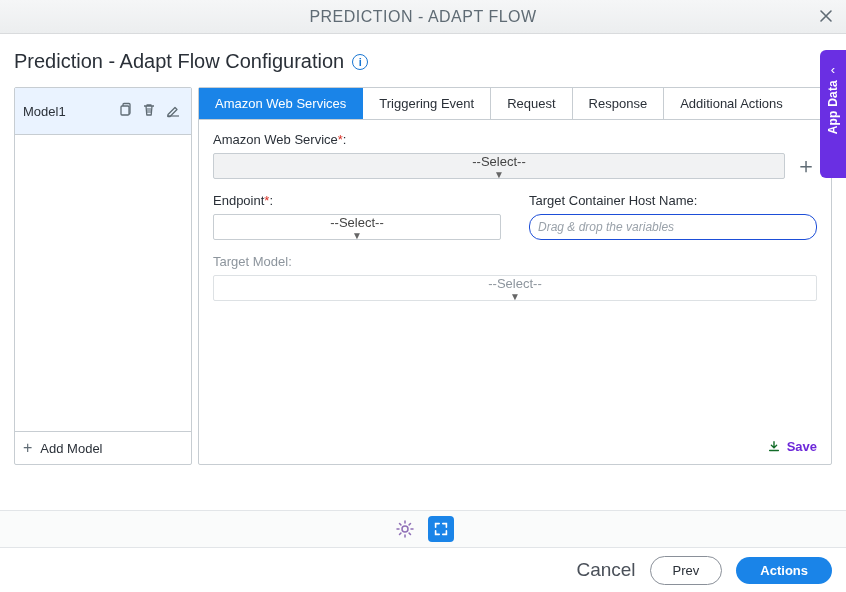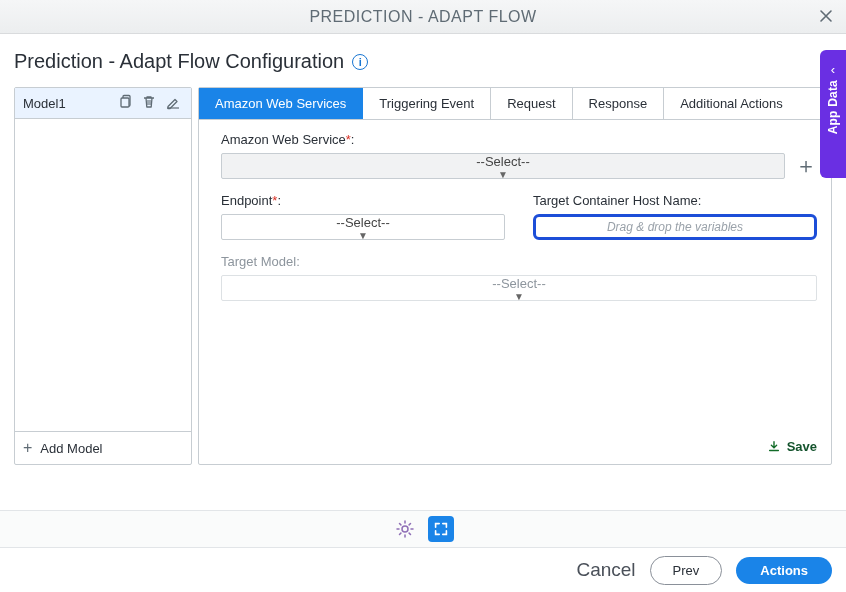--- a/index.html
+++ b/index.html
@@ -16,53 +16,53 @@
   .info-icon { width:16px; height:16px; border:1.6px solid #1976d2; border-radius:50%; display:flex; align-items:center; justify-content:center; color:#1976d2; font-size:11px; font-weight:600; cursor:pointer; }
 
   
   .side-tab { position:absolute; right:0; top:50px; width:26px; height:128px; background:#6a2fe3; border-radius:6px 0 0 6px; display:flex; align-items:center; justify-content:center; cursor:pointer; }
   .side-tab-chevron { position:absolute; top:12px; left:0; right:0; text-align:center; color:#fff; font-size:13px; }
   .side-tab-label { color:#fff; writing-mode:vertical-rl; transform:rotate(180deg); font-size:12px; font-weight:600; letter-spacing:0.2px; padding-top:14px; }
 
   
   .body-row { display:flex; padding:0 14px; }
   .left-pane { width:178px; border:1px solid #c7cdd2; border-radius:2px; display:flex; flex-direction:column; margin-right:6px; }
-  .model-item { display:flex; align-items:center; justify-content:space-between; padding:6px 8px; background:#eaf3ff; border-bottom:1px solid #c7cdd2; }
+  .model-item { display:flex; align-items:center; justify-content:space-between; padding:14px 8px; background:#eaf3ff; border-bottom:1px solid #c7cdd2; }
   .model-item .name { font-size:13px; color:#2a3038; }
   .model-item .acts { display:flex; gap:6px; }
   .icon-btn { width:18px; height:18px; color:#5f6b74; cursor:pointer; }
   .left-spacer { flex:1; }
   .add-model { display:flex; align-items:center; gap:8px; padding:8px 8px; border-top:1px solid #c7cdd2; cursor:pointer; color:#2a3038; font-size:13px; }
   .plus-sm { font-size:16px; line-height:1; color:#5f6b74; }
 
   
   .right-pane { flex:1; border:1px solid #c7cdd2; border-radius:2px; display:flex; flex-direction:column; }
   .tabs { display:flex; height:32px; border-bottom:1px solid #c7cdd2; overflow:hidden; }
   .tab { padding:0 16px; font-size:13px; color:#2a3038; display:flex; align-items:center; border-right:1px solid #c7cdd2; cursor:pointer; background:#fff; white-space:nowrap; }
   .tab.active { background:#1a84e8; color:#fff; border-right:1px solid #1a84e8; }
   .tab:last-child { border-right:none; }
 
   .form-area { padding:12px 14px; flex:1; }
-  .row { display:flex; gap:28px; margin-bottom:14px;margin-left:8px; }
+  .row { display:flex; gap:28px; margin-bottom:14px; }
   .col { flex:1; }
   .label { font-size:13px; color:#2a3038; margin-bottom:6px; display:block; }
   .label.disabled { color:#8d959d; }
   .req { color:#d93025; }
   .select { width:100%; height:26px; background:#f1f2f3; border:1px solid #c7cdd2; border-radius:2px; font-size:13px; color:#444; display:flex; align-items:center; justify-content:space-between; padding:0 8px; cursor:pointer;flex-direction:column; }
   .select.white { background:#fff; }
   .select.disabled { background:#fff; color:#8d959d; border-color:#dde1e4; cursor:default; }
   .select .caret { font-size:10px; color:#666; }
   .with-add { display:flex; align-items:center; gap:10px; }
   .with-add .select { flex:1; }
   .add-btn { width:22px; height:22px; color:#5f6b74; cursor:pointer; display:flex; align-items:center; justify-content:center; font-size:22px; font-weight:300; line-height:1; }
-  .text-input { width:100%; height:26px; border:3px solid #1d4ed8; border-radius:6px; font-size:12px; padding:0 8px; color:#444;text-align:center; }
+  .text-input { width:100%; height:26px; border:1px solid #1d4ed8; border-radius:12px; font-size:12px; padding:0 8px; color:#444; }
   .text-input::placeholder { color:#9aa2aa; font-style:italic; }
 
   .right-footer { display:flex; justify-content:flex-end; align-items:center; padding:10px 14px; gap:6px; }
-  .save-link { color:#14532d; font-size:13px; font-weight:600; cursor:pointer; display:flex; align-items:center; gap:6px; }
+  .save-link { color:#6d28d9; font-size:13px; font-weight:600; cursor:pointer; display:flex; align-items:center; gap:6px; }
 
   
   .bottom-bar { position:absolute; left:0; right:0; bottom:44px; height:38px; border-top:1px solid #e2e5e8; border-bottom:1px solid #e2e5e8; background:#fafbfb; display:flex; align-items:center; justify-content:center; gap:10px; }
   .tool-btn { width:26px; height:26px; display:flex; align-items:center; justify-content:center; cursor:pointer; }
   .tool-btn.gear { color:#8f6fb6; }
   .tool-btn.fsc { background:#1a84e8; color:#fff; border-radius:4px; }
 
   
   .footer { position:absolute; left:0; right:0; bottom:0; height:44px; display:flex; align-items:center; justify-content:flex-end; padding:0 14px; gap:14px; }
   .btn-text { font-size:19px; color:#4a5059; cursor:pointer; }

